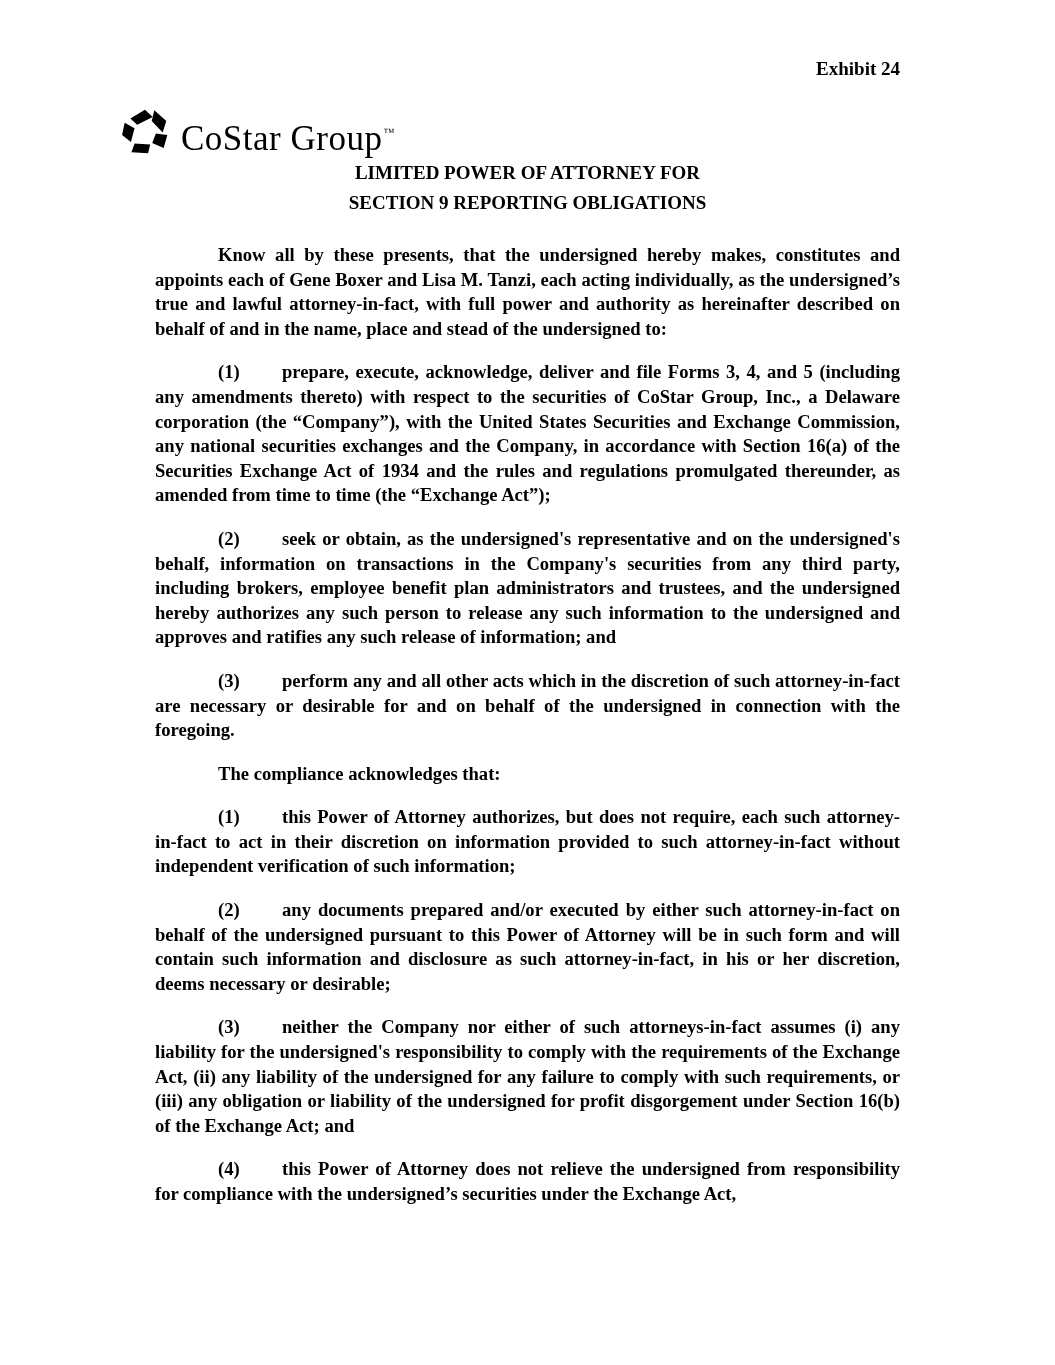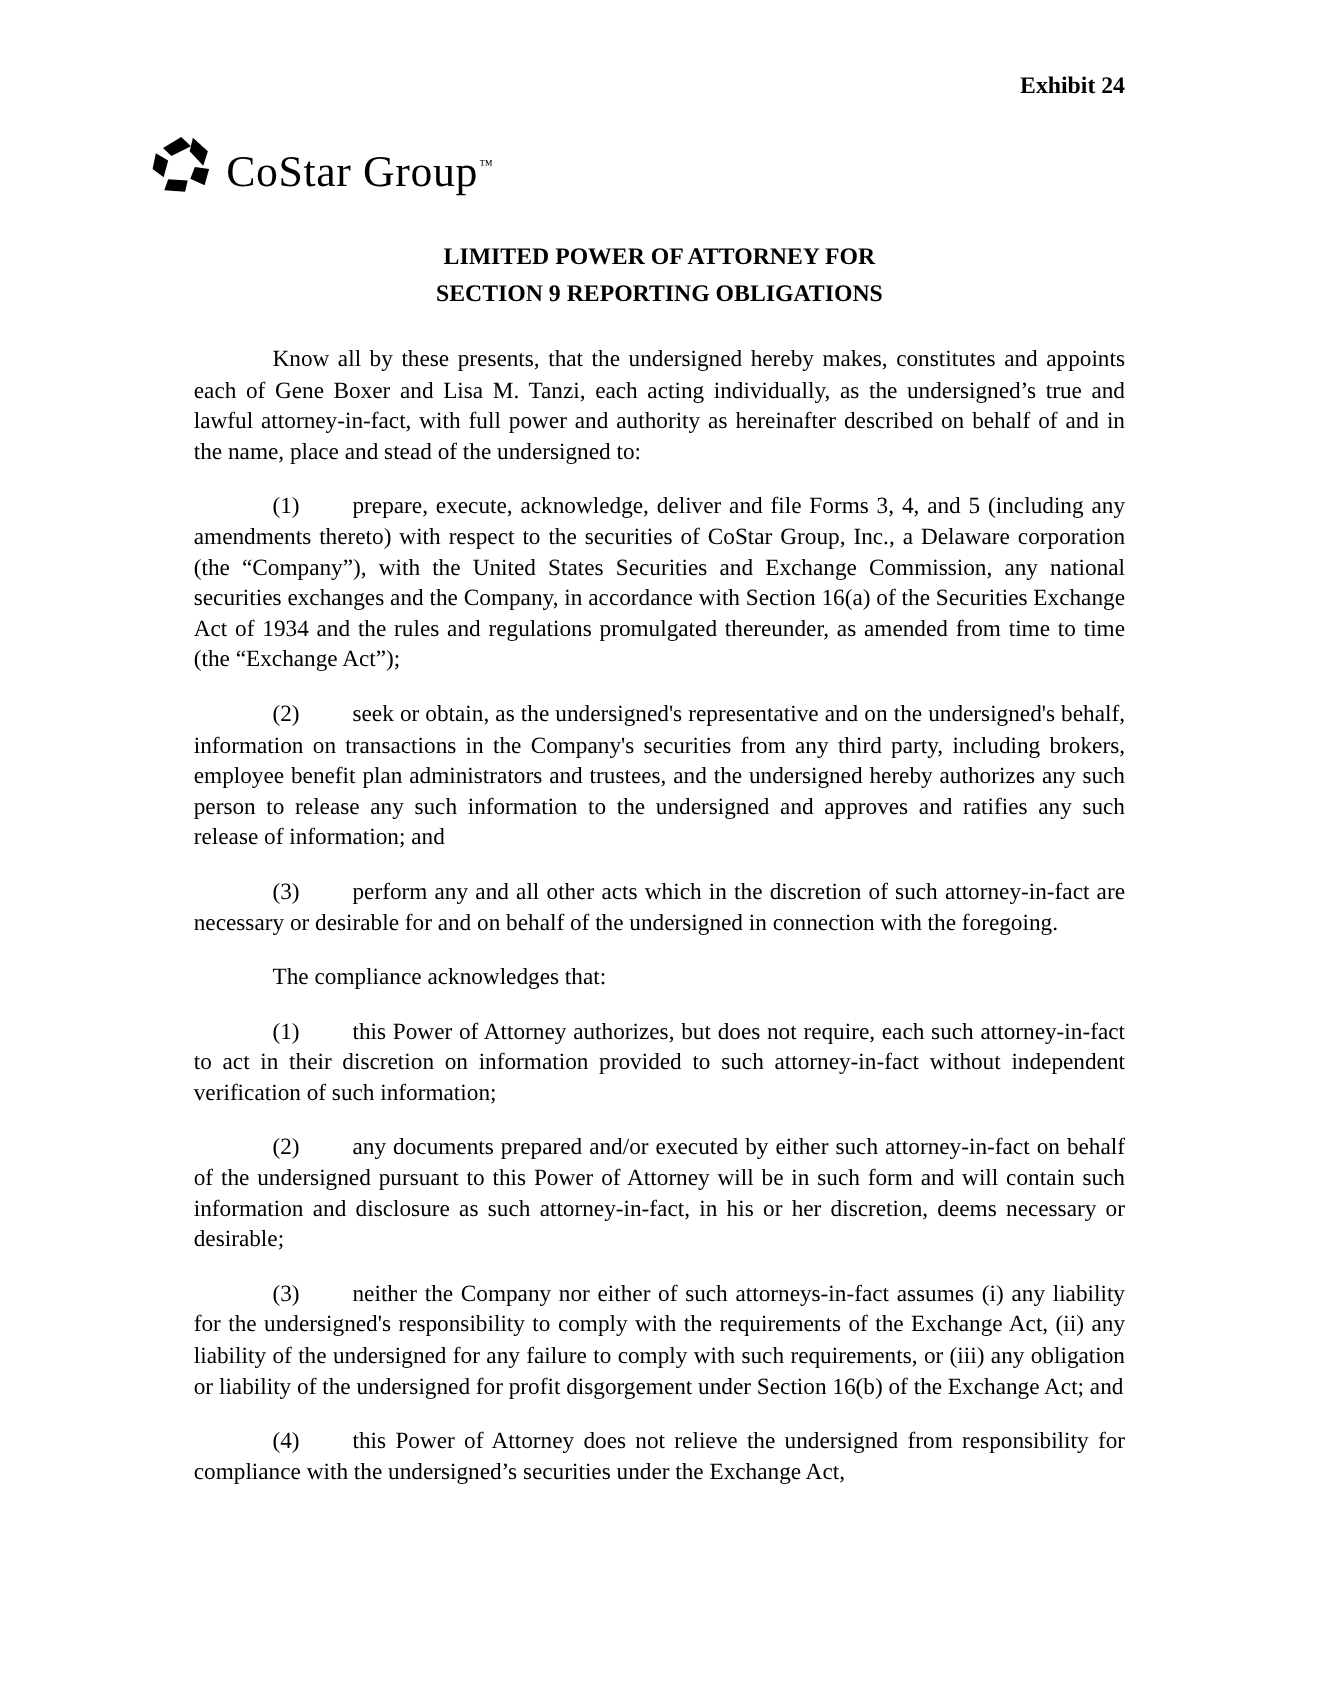--- a/index.html
+++ b/index.html
@@ -40,36 +40,36 @@
     letter-spacing: 0.5px;
     white-space: nowrap;
     line-height: 52px;
   }
   .logo-text .tm {
     font-size: 11px;
     vertical-align: 14px;
     margin-left: 1px;
   }
   .title {
-    margin-top: 33px;
     text-align: center;
     font-weight: bold;
     font-size: 19px;
     line-height: 30px;
   }
   .body {
     margin: 25px 155px 0 155px;
     width: 745px;
     font-size: 18.6px;
     line-height: 24.6px;
     text-align: justify;
   }
   .body p {
     margin: 0 0 19px 0;
     text-indent: 63px;
+    font-weight: bold;
   }
   .body p.single {
     text-align: left;
   }
   .num {
     display: inline-block;
     width: 64px;
     text-indent: 0;
   }
 </style>

